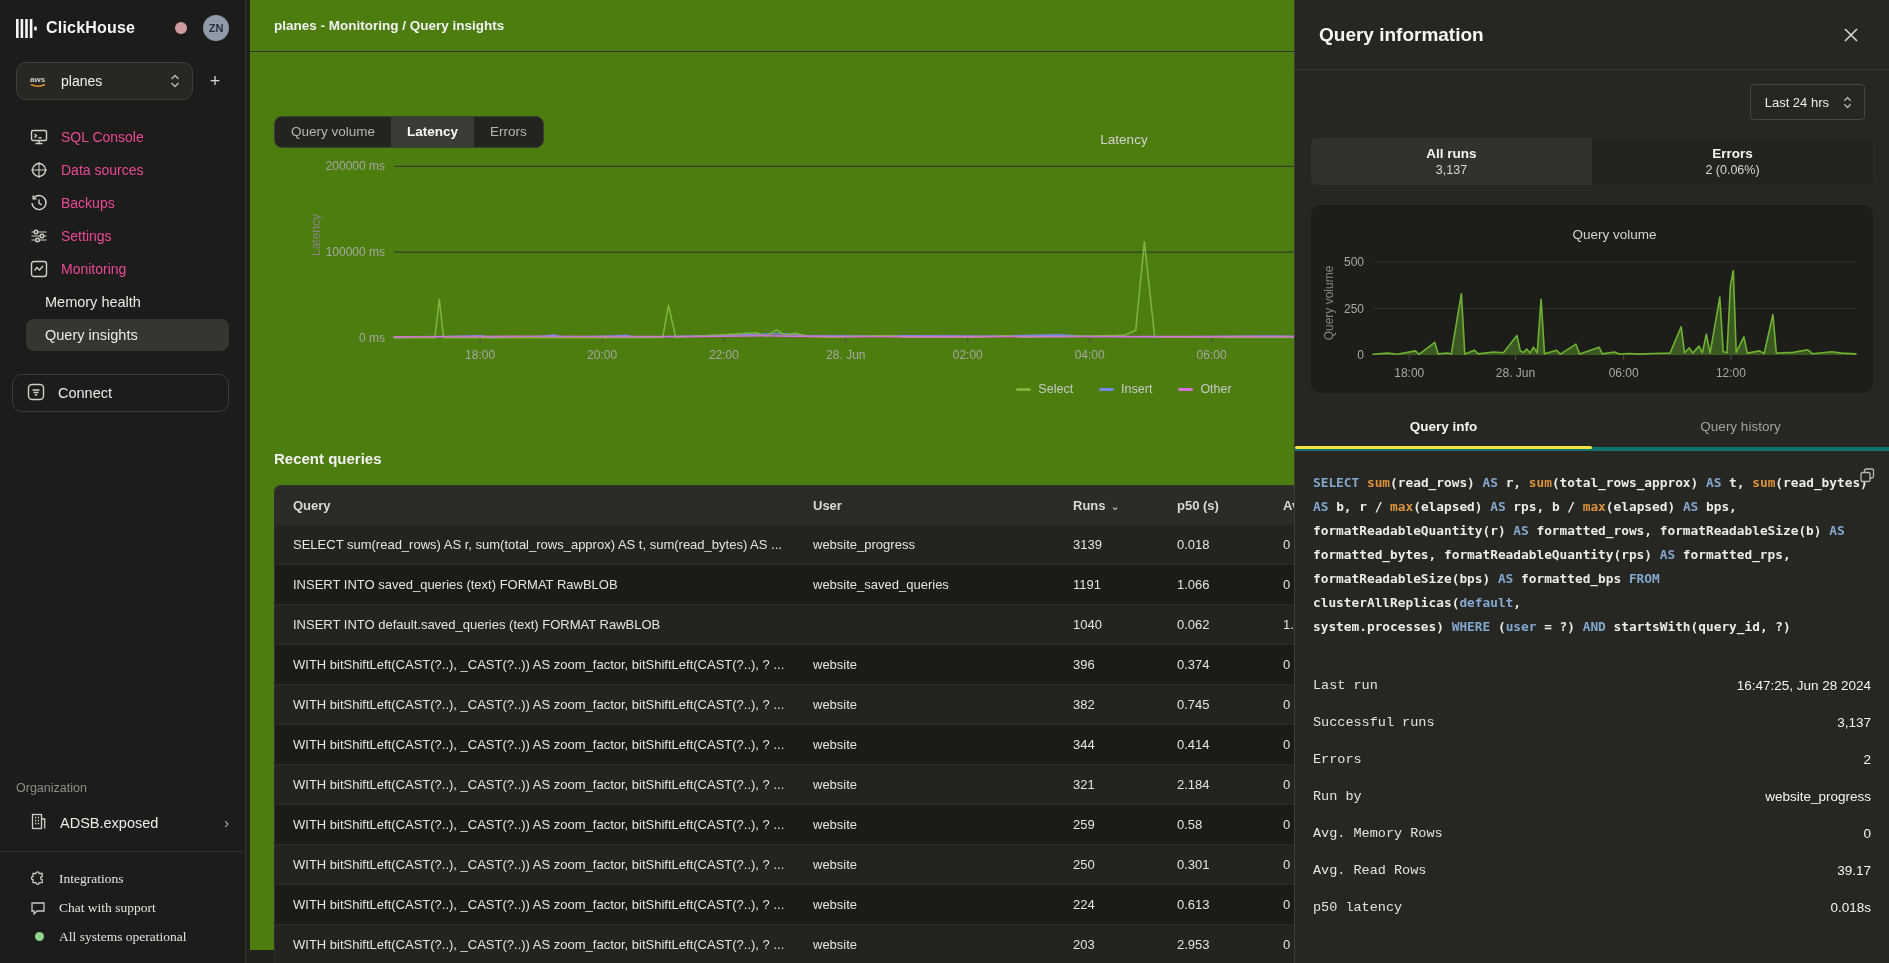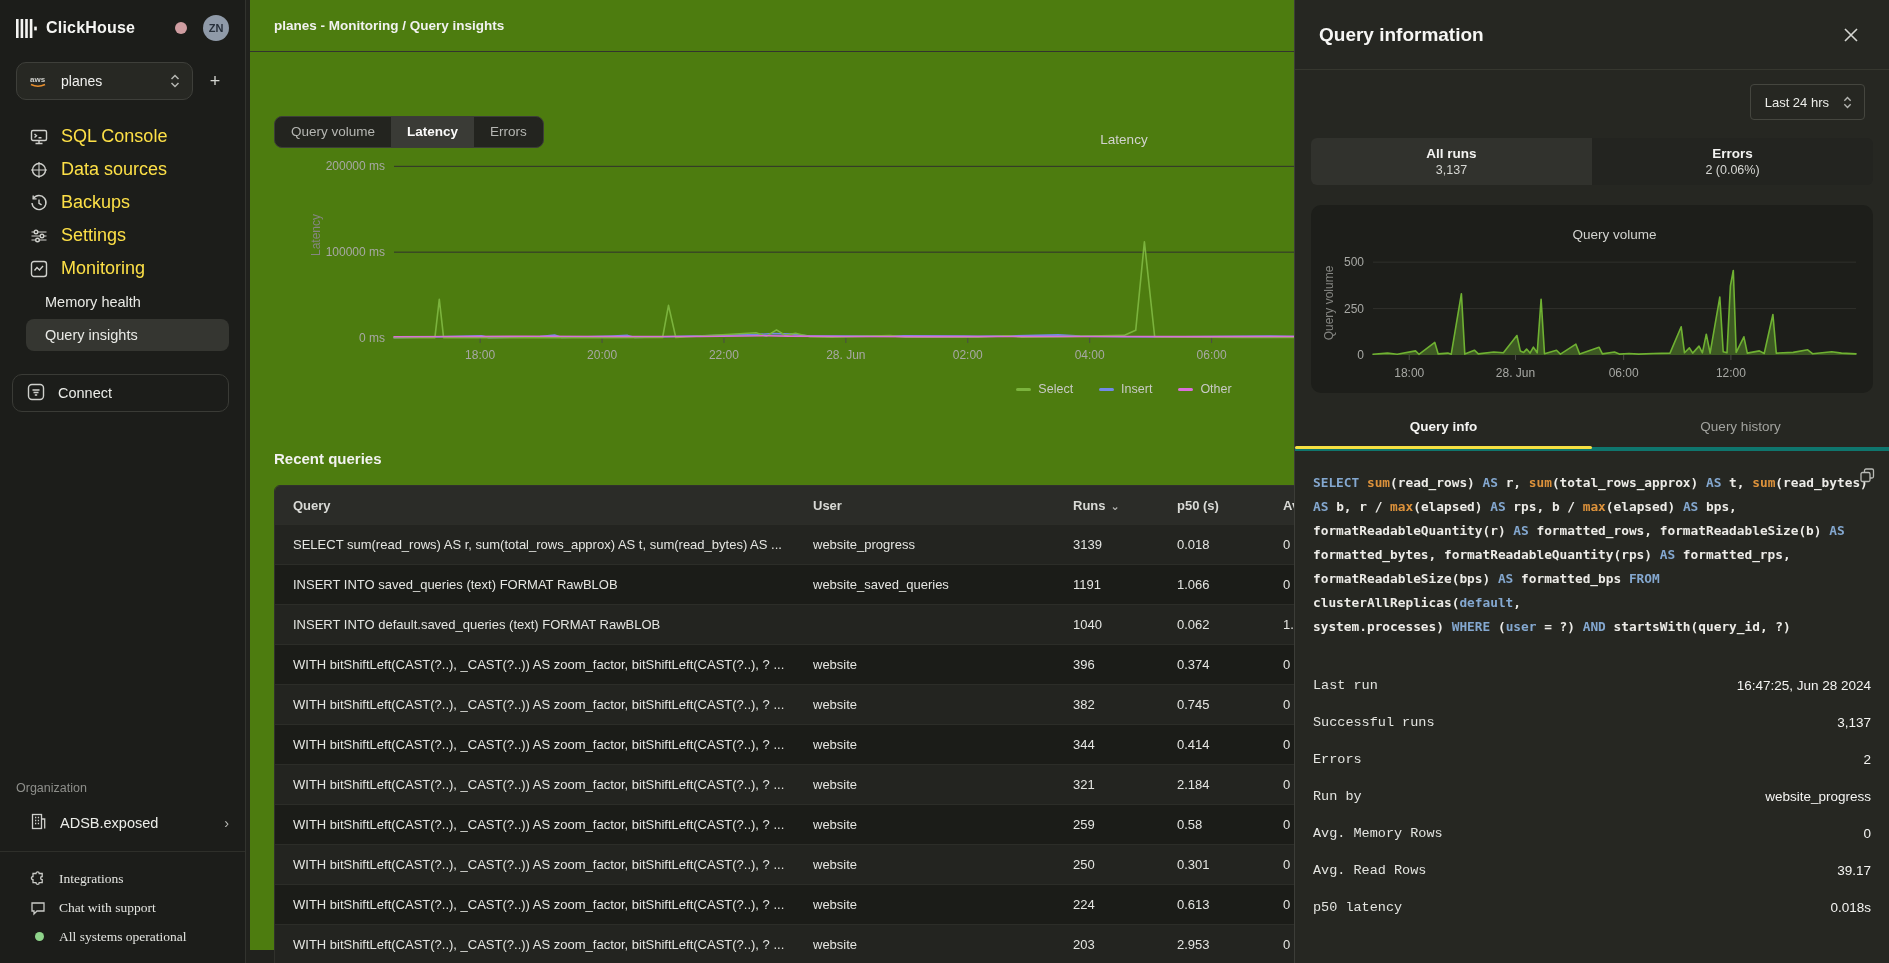--- a/index.html
+++ b/index.html
@@ -16,21 +16,21 @@
   .avatar { width:26px; height:26px; border-radius:50%; background:#8f9aa8; color:#27303b;
             font-size:11px; font-weight:700; display:flex; align-items:center; justify-content:center; }
   .ws-row { display:flex; align-items:center; padding:6px 16px 0 16px; }
   .ws-select { flex:1; height:38px; display:flex; align-items:center; gap:10px; padding:10px 12px;
                background:#272823; border:1px solid #3e3f3a; border-radius:10px; cursor:pointer; }
   .ws-name { font-size:14px; color:#f0f0ee; flex:1; }
   .ws-add { width:28px; height:28px; margin-left:8px; display:flex; align-items:center; justify-content:center;
             color:#d5d6d2; font-size:18px; border-radius:6px; cursor:pointer; }
   #nav { margin-top:20px; }
   .nav-item { display:flex; align-items:center; gap:13px; height:33px; padding-left:30px;
-              font-size:18px; color:#fde047; cursor:pointer; }
+              font-size:14px; color:#ec4899; cursor:pointer; }
   .nav-item .nv-icon { width:18px; height:18px; display:flex; align-items:center; justify-content:center; color:#cfd0cc; }
   .sub-item { display:flex; align-items:center; height:32px; margin:1px 16px 1px 26px; padding-left:19px;
               border-radius:8px; font-size:14.5px; color:#e9eae6; cursor:pointer; }
   .sub-item.active { background:#353631; }
   .connect-btn { display:flex; align-items:center; gap:13px; height:38px; margin:22px 16px 0 12px;
                  padding-left:14px; border:1px solid #3a3b36; border-radius:10px; font-size:14.5px;
                  color:#eceme8; color:#ecede9; cursor:pointer; }
   .sb-bottom { margin-top:auto; padding-bottom:12px; }
   .org-label { font-size:12.5px; color:#8e8f8b; padding:0 16px 10px 16px; }
   .org-row { display:flex; align-items:center; gap:13px; height:36px; padding:0 16px 0 30px;

